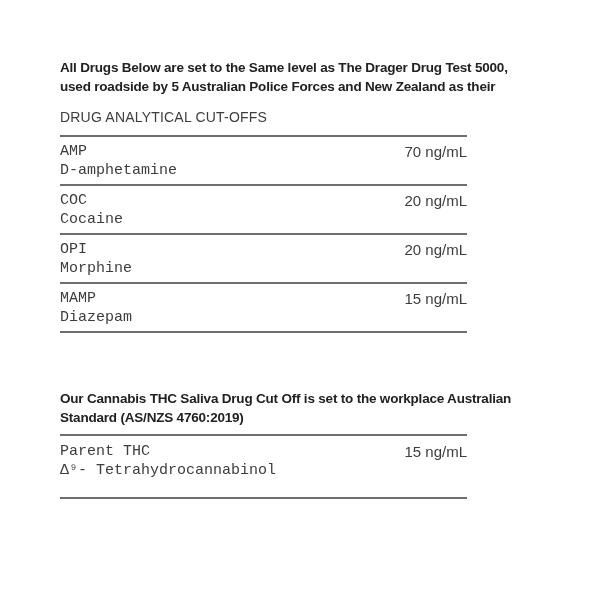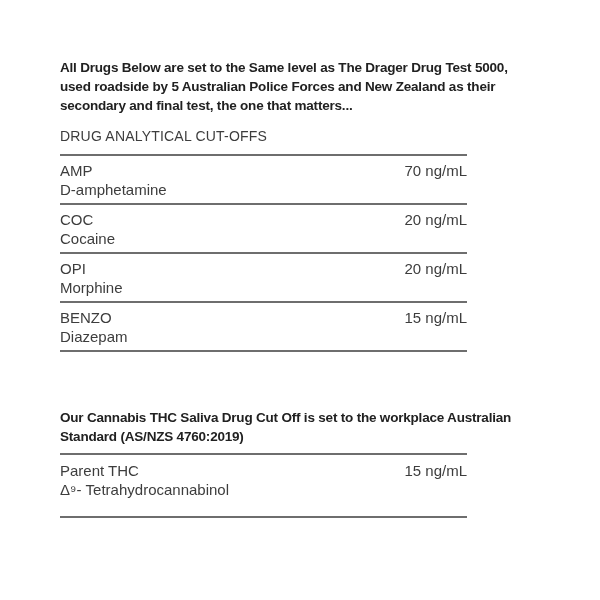--- a/index.html
+++ b/index.html
@@ -42,21 +42,21 @@
     border-top: 2px solid var(--c-rule);
     width: 100%;
   }
   .cutoff-row {
     display: flex;
     justify-content: space-between;
     align-items: flex-start;
     border-bottom: 2px solid var(--c-rule);
     padding: 5px 0 4px 0;
   }
-  .cell-left { text-align: left; }
+  .cell-left { text-align: left; font-family: Liberation Mono, monospace; }
   .cell-right { text-align: right; }
   .drug-code, .drug-name, .drug-value, .drug-value-note {
     font-size: 15px;
     line-height: 19px;
     color: var(--c-text);
   }
   .mid-heading {
     margin: 56px 0 7px 0;
     font-size: 13.5px;
     font-weight: 700;
@@ -68,21 +68,20 @@
   .thc-table .cutoff-row { padding: 6px 0 17px 0; }
 </style>
 </head>
 <body>
 
 <div class="page">
 
   <div class="intro-heading">
     <div class="hline">All Drugs Below are set to the Same level as The Drager Drug Test 5000,</div>
     <div class="hline">used roadside by 5 Australian Police Forces and New Zealand as their</div>
-    <div class="hline">secondary and final test, the one that matters...</div>
   </div>
 
   <div class="section-subtitle">DRUG ANALYTICAL CUT-OFFS</div>
 
   <div class="cutoff-table">
 
     <div class="cutoff-row">
       <div class="cell-left">
         <div class="drug-code">AMP</div>
         <div class="drug-name">D-amphetamine</div>
@@ -111,21 +110,21 @@
         <div class="drug-name">Morphine</div>
       </div>
       <div class="cell-right">
         <div class="drug-value">20 ng/mL</div>
         <div class="drug-value-note"></div>
       </div>
     </div>
 
     <div class="cutoff-row">
       <div class="cell-left">
-        <div class="drug-code">BENZO</div>
+        <div class="drug-code">MAMP</div>
         <div class="drug-name">Diazepam</div>
       </div>
       <div class="cell-right">
         <div class="drug-value">15 ng/mL</div>
         <div class="drug-value-note"></div>
       </div>
     </div>
 
   </div>
 

